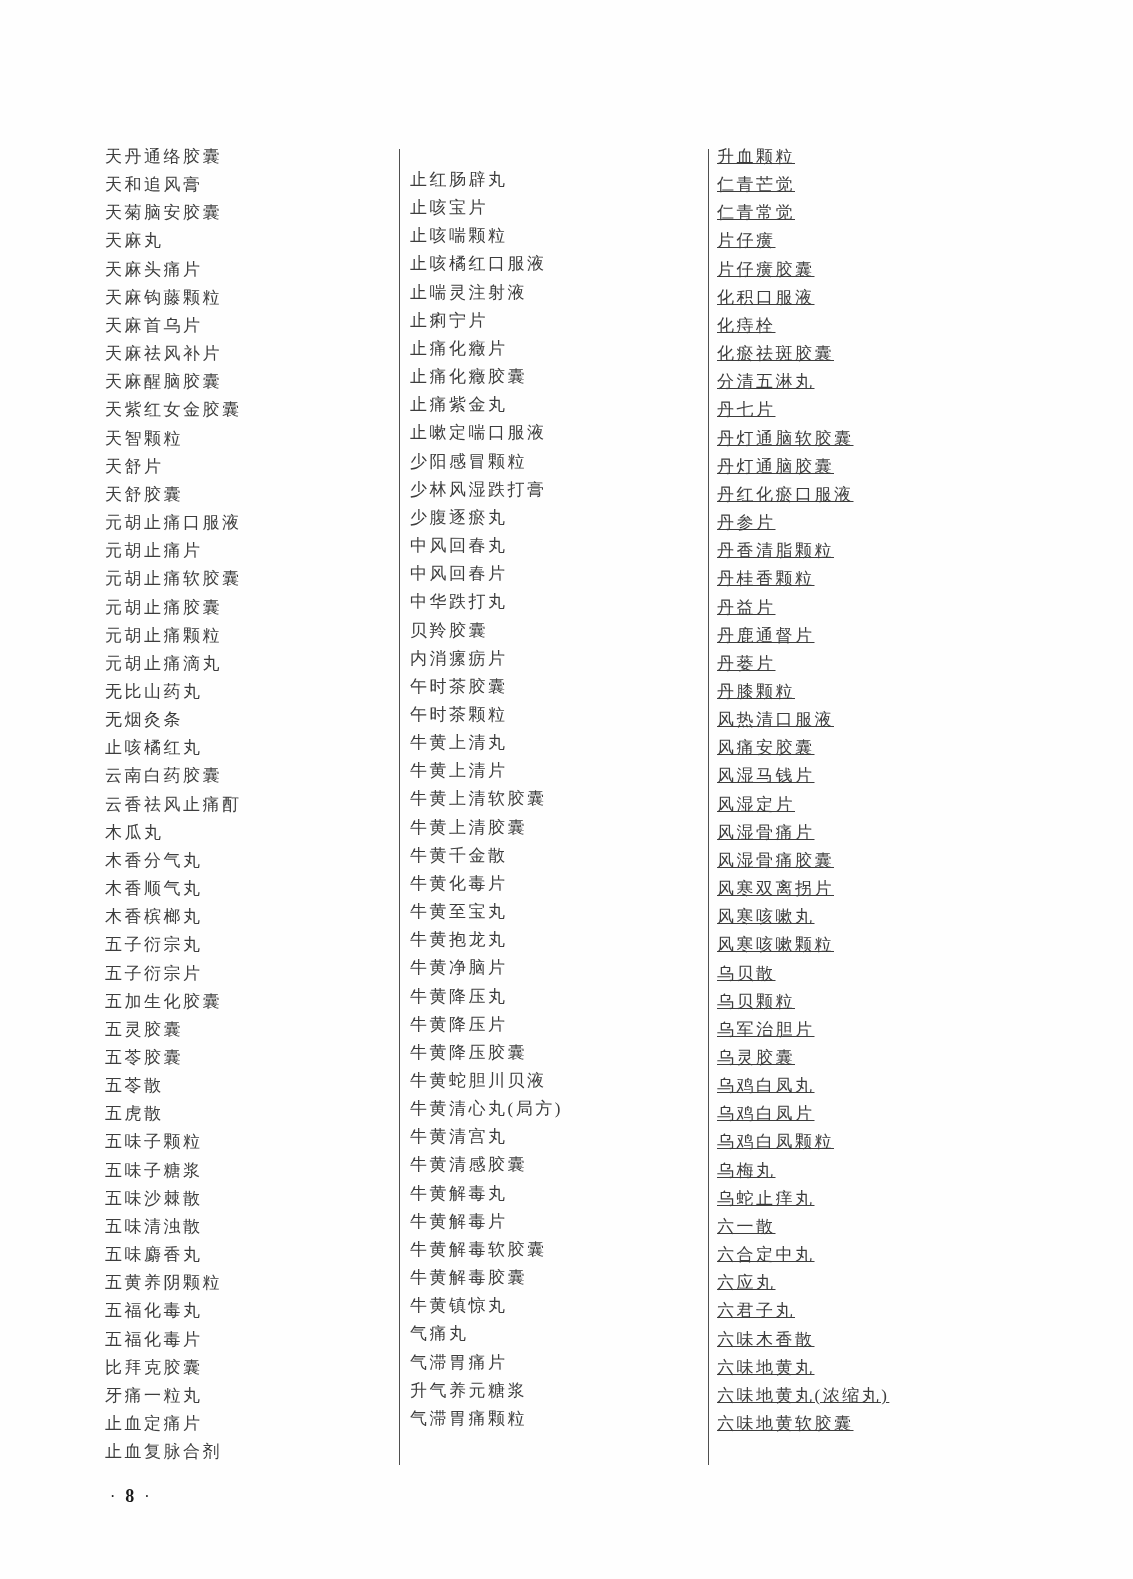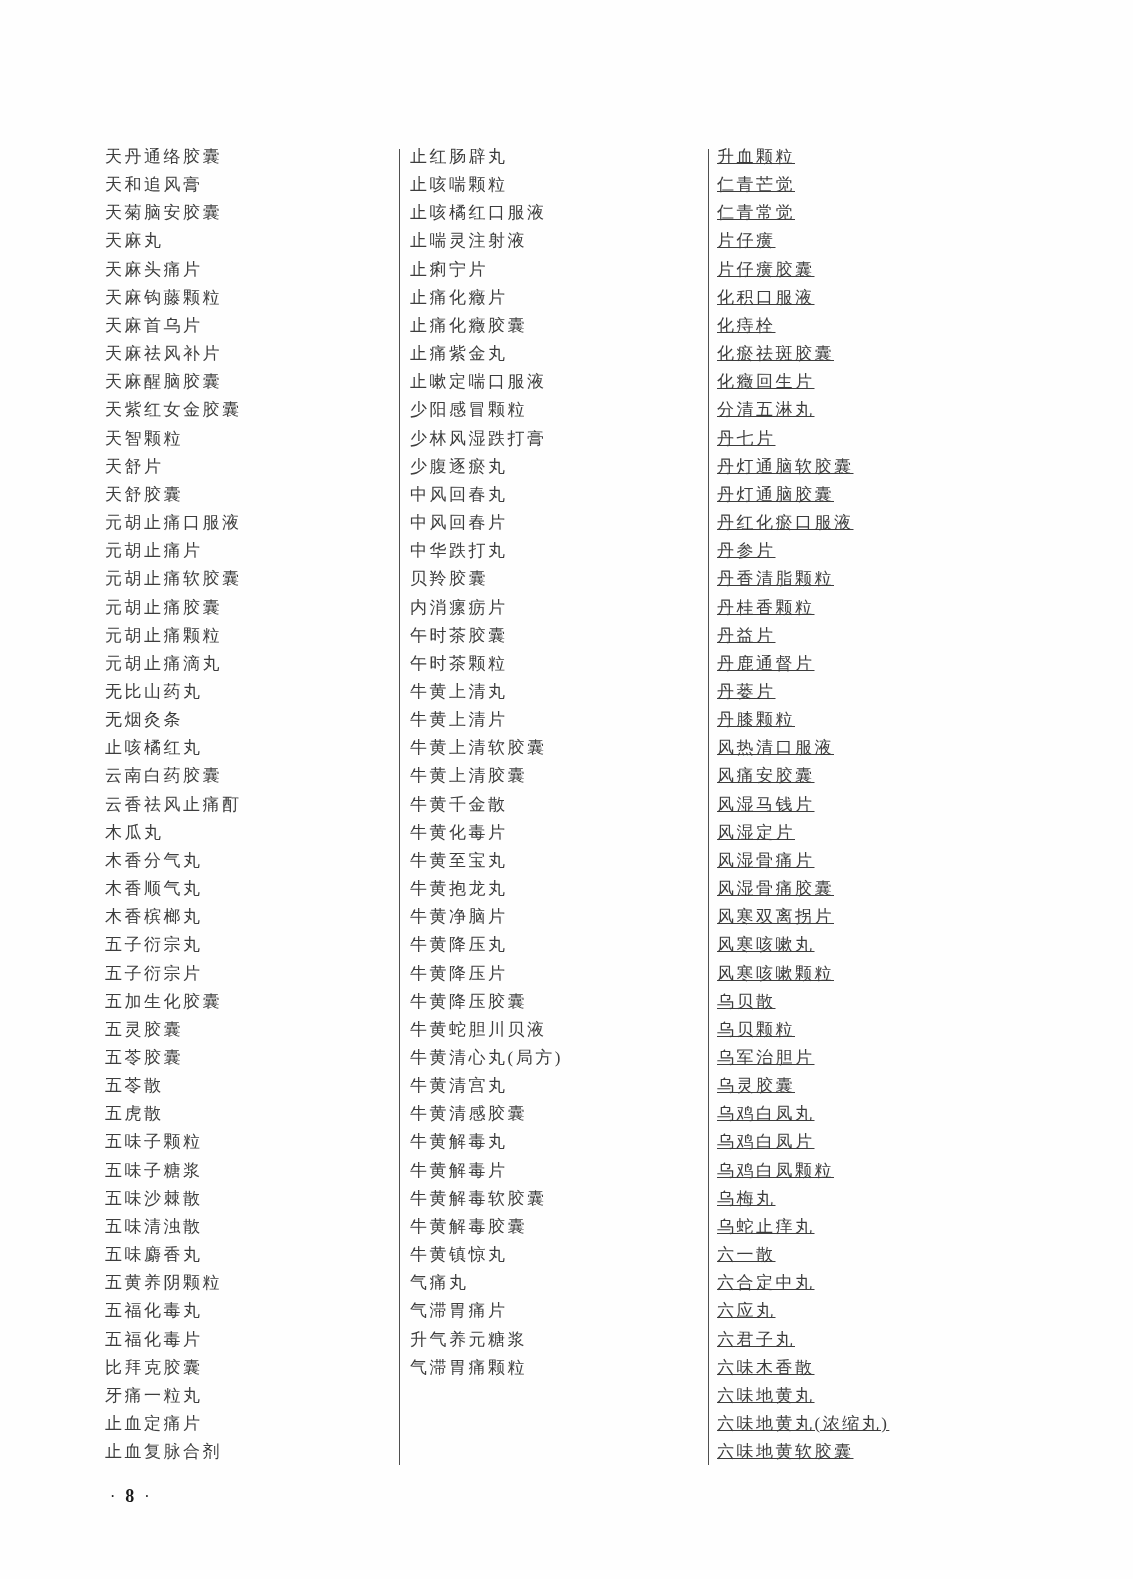--- a/index.html
+++ b/index.html
@@ -31,21 +31,21 @@
     background: #4f4f4f;
   }
   .divider-1 { left: 399px; }
   .divider-2 { left: 708px; }
   .column {
     position: absolute;
     top: 0;
     width: 290px;
   }
   .column-1 { left: 105px; }
-  .column-2 { left: 410px; }
+  .column-2 { left: 410px; margin-top: 23px; }
   .column-3 { left: 717px; text-decoration: underline; }
   .list-item {
     height: 28.17px;
     line-height: 28.17px;
     font-size: 17px;
     letter-spacing: 2.5px;
     white-space: nowrap;
     color: #3d3d3d;
   }
   .page-number {
@@ -119,20 +119,21 @@
         <div class="list-item">五黄养阴颗粒</div>
         <div class="list-item">五福化毒丸</div>
         <div class="list-item">五福化毒片</div>
         <div class="list-item">比拜克胶囊</div>
         <div class="list-item">牙痛一粒丸</div>
         <div class="list-item">止血定痛片</div>
         <div class="list-item">止血复脉合剂</div>
       </div>
     <div class="column column-2">
         <div class="list-item">止红肠辟丸</div>
+        <div class="list-item">止咳宝片</div>
         <div class="list-item">止咳喘颗粒</div>
         <div class="list-item">止咳橘红口服液</div>
         <div class="list-item">止喘灵注射液</div>
         <div class="list-item">止痢宁片</div>
         <div class="list-item">止痛化癥片</div>
         <div class="list-item">止痛化癥胶囊</div>
         <div class="list-item">止痛紫金丸</div>
         <div class="list-item">止嗽定喘口服液</div>
         <div class="list-item">少阳感冒颗粒</div>
         <div class="list-item">少林风湿跌打膏</div>
@@ -172,21 +173,20 @@
       </div>
     <div class="column column-3">
         <div class="list-item">升血颗粒</div>
         <div class="list-item">仁青芒觉</div>
         <div class="list-item">仁青常觉</div>
         <div class="list-item">片仔癀</div>
         <div class="list-item">片仔癀胶囊</div>
         <div class="list-item">化积口服液</div>
         <div class="list-item">化痔栓</div>
         <div class="list-item">化瘀祛斑胶囊</div>
-        <div class="list-item">化癥回生片</div>
         <div class="list-item">分清五淋丸</div>
         <div class="list-item">丹七片</div>
         <div class="list-item">丹灯通脑软胶囊</div>
         <div class="list-item">丹灯通脑胶囊</div>
         <div class="list-item">丹红化瘀口服液</div>
         <div class="list-item">丹参片</div>
         <div class="list-item">丹香清脂颗粒</div>
         <div class="list-item">丹桂香颗粒</div>
         <div class="list-item">丹益片</div>
         <div class="list-item">丹鹿通督片</div>

